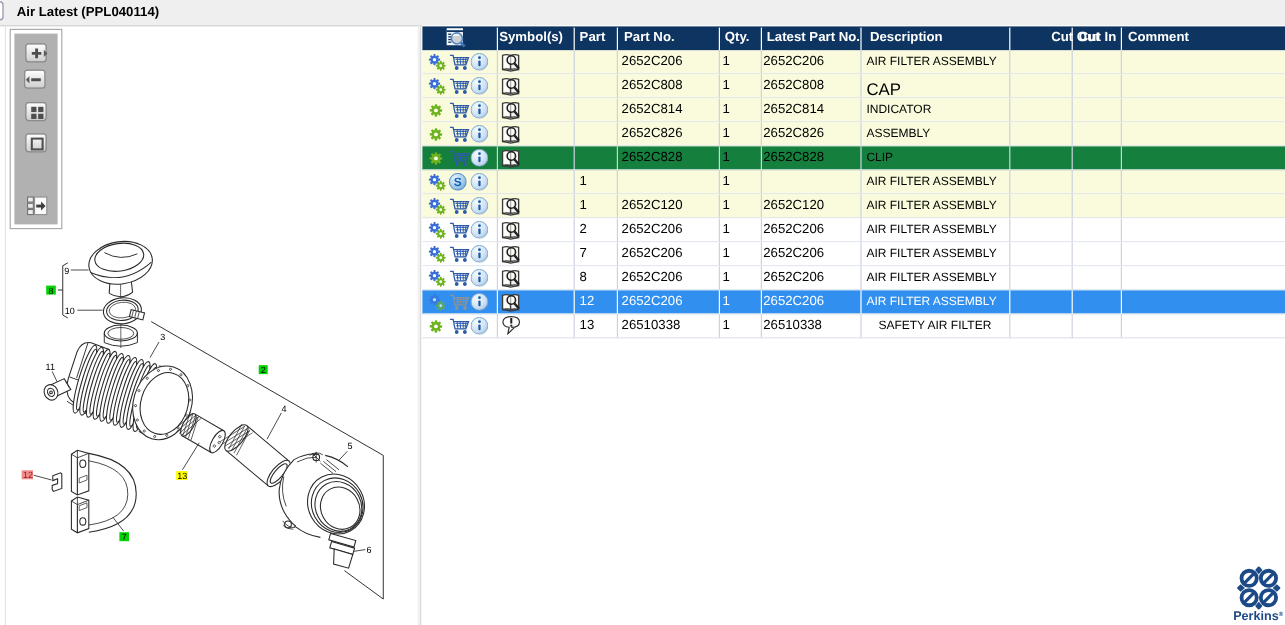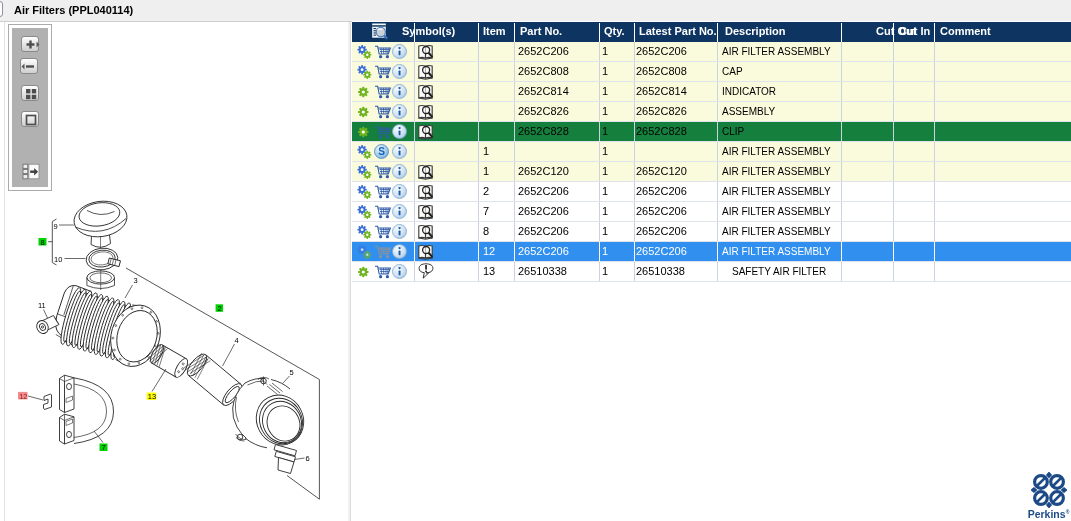--- a/index.html
+++ b/index.html
@@ -1,20 +1,20 @@
 <!DOCTYPE html>
 <html><head><meta charset="utf-8"><style>
 * { margin:0; padding:0; box-sizing:border-box; }
 body { width:1071px; height:521px; overflow:hidden; background:#fff;
        font-family:"Liberation Sans", sans-serif; position:relative; }
 </style></head><body>
 
 <div style="position:absolute;left:0;top:0;width:1071px;height:21px;background:#efefef"></div>
 <div style="position:absolute;left:-6px;top:1px;width:9px;height:16px;border:1px solid #8f8fa8;border-radius:3px;background:#fff"></div>
-<div style="position:absolute;left:14px;top:4px;font-size:11px;font-weight:bold;color:#000">Air Filters (PPL040114)</div>
+<div style="position:absolute;left:14px;top:4px;font-size:11px;font-weight:bold;color:#000">Air Latest (PPL040114)</div>
 <div style="position:absolute;left:0;top:21px;width:352px;height:1px;background:#cfcfcf"></div>
 
 <div style="position:absolute;left:4px;top:22px;width:1px;height:499px;background:#e3e3e3"></div>
 
 <div style="position:absolute;left:348px;top:22px;width:3px;height:499px;background:#f0f0f0"></div>
 <div style="position:absolute;left:350px;top:22px;width:1px;height:499px;background:#dcdcdc"></div>
 <div style="position:absolute;left:8px;top:24px;width:44px;height:167px;border:1px solid #ababab;background:#fff">
     <div style="position:absolute;left:3px;top:3px;width:36px;height:159px;background:#b1b1b1">
       <div style="position:absolute;left:9px;width:18px;height:16px;border:1px solid #8a8a8a;border-radius:3px;background:linear-gradient(180deg,#fefefe,#cfcfcf);top:8px"><svg width="18" height="16" viewBox="0 0 18 16">
           <path d="M8.5 3.5 L8.5 11.5 M4.5 7.5 L12.5 7.5" stroke="#4e4e4e" stroke-width="2.4"></path>
@@ -208,22 +208,22 @@
       <path d="M271.3 429.3 L290.5 434.8 L289 440 L269.8 434.5 Z" fill="#fff"></path>
       <path d="M273.5 435.5 L289 440 L285.5 451.5 L273 448 Z" fill="#fff"></path>
     </g>
     <text x="300.5" y="438.5" font-size="7.5" fill="#000" stroke="none">6</text>
     <path d="M299.5 436 L289.5 437.5" stroke-width="0.7"></path>
     <path d="M121 246 L314.4 357.5 L314.4 477.2 L282 453.5" stroke-width="0.8"></path>
     <rect x="210.6" y="282.3" width="7.5" height="7.5" fill="#00d400" stroke="none"></rect>
     <text x="212.4" y="289" font-size="7.5" fill="#000" stroke="none">2</text>
   </svg>
 <div style="position:absolute;left:352px;top:22px;width:719px;height:20px;background:#0e3561;color:#fff;font-weight:bold;font-size:11px">
-    <div style="position:absolute;left:50px;top:3px;white-space:nowrap">Symbol(s)</div>
-    <div style="position:absolute;left:131px;top:3px;white-space:nowrap">Item</div>
+    <div style="position:absolute;left:64px;top:3px;white-space:nowrap">Symbol(s)</div>
+    <div style="position:absolute;left:131px;top:3px;white-space:nowrap">Part</div>
     <div style="position:absolute;left:168px;top:3px;white-space:nowrap">Part No.</div>
     <div style="position:absolute;left:252px;top:3px;white-space:nowrap">Qty.</div>
     <div style="position:absolute;left:287px;top:3px;white-space:nowrap">Latest Part No.</div>
     <div style="position:absolute;left:373px;top:3px;white-space:nowrap">Description</div>
     <div style="position:absolute;left:524px;top:3px;white-space:nowrap">Cut Out</div>
     <div style="position:absolute;left:547px;top:3px;white-space:nowrap">Cut In</div>
     <div style="position:absolute;left:588px;top:3px;white-space:nowrap">Comment</div>
     <div style="position:absolute;left:15px;top:0px"><svg width="26" height="19" viewBox="0 0 26 19">
         <rect x="5.2" y="1.5" width="13.6" height="14.2" fill="#f5f8fb"></rect>
         <rect x="5.2" y="3.2" width="13.6" height="1.5" fill="#0e3561"></rect>
@@ -358,21 +358,21 @@
     <div style="position:absolute;left:65px;top:1px"><svg width="17" height="17" viewBox="0 0 17 17">
         <path d="M1.8 3.1 Q5 2 8.5 3.2 L8.5 14.9 Q5 13.8 1.8 14.9 Z" fill="#fdfdfa" stroke="#3a3a3a" stroke-width="1.1"></path>
         <path d="M15.2 3.1 Q12 2 8.5 3.2 L8.5 14.9 Q12 13.8 15.2 14.9 Z" fill="#f2f2ec" stroke="#3a3a3a" stroke-width="1.1"></path>
         <path d="M1.8 14.9 L8.5 16.2 L15.2 14.9" fill="none" stroke="#3a3a3a" stroke-width="1.1"></path>
         <circle cx="9.1" cy="7" r="3.5" fill="rgba(255,255,255,0.6)" stroke="#222" stroke-width="1.3"></circle>
         <line x1="11.6" y1="9.7" x2="15.4" y2="14.1" stroke="#222" stroke-width="2.1"></line>
       </svg></div>
     <div style="position:absolute;left:166px;top:2.5px;font-size:11px;white-space:nowrap">2652C808</div>
     <div style="position:absolute;left:250px;top:2.5px;font-size:11px;white-space:nowrap">1</div>
     <div style="position:absolute;left:284px;top:2.5px;font-size:11px;white-space:nowrap">2652C808</div>
-    <div style="position:absolute;left:370px;top:3.5px;font-size:10px;white-space:nowrap">CAP</div>
+    <div style="position:absolute;left:370px;top:3.5px;font-size:14px;white-space:nowrap">CAP</div>
     <div style="position:absolute;left:62.0px;top:0;width:1px;height:20px;background:#ccd3e0"></div>
     <div style="position:absolute;left:125.5px;top:0;width:1px;height:20px;background:#ccd3e0"></div>
     <div style="position:absolute;left:162.0px;top:0;width:1px;height:20px;background:#ccd3e0"></div>
     <div style="position:absolute;left:246.5px;top:0;width:1px;height:20px;background:#ccd3e0"></div>
     <div style="position:absolute;left:282.0px;top:0;width:1px;height:20px;background:#ccd3e0"></div>
     <div style="position:absolute;left:365.0px;top:0;width:1px;height:20px;background:#ccd3e0"></div>
     <div style="position:absolute;left:489.0px;top:0;width:1px;height:20px;background:#ccd3e0"></div>
     <div style="position:absolute;left:541.0px;top:0;width:1px;height:20px;background:#ccd3e0"></div>
     <div style="position:absolute;left:582.0px;top:0;width:1px;height:20px;background:#ccd3e0"></div>
     <div style="position:absolute;left:0;top:19px;width:719px;height:1px;background:#dfe4ec"></div>

